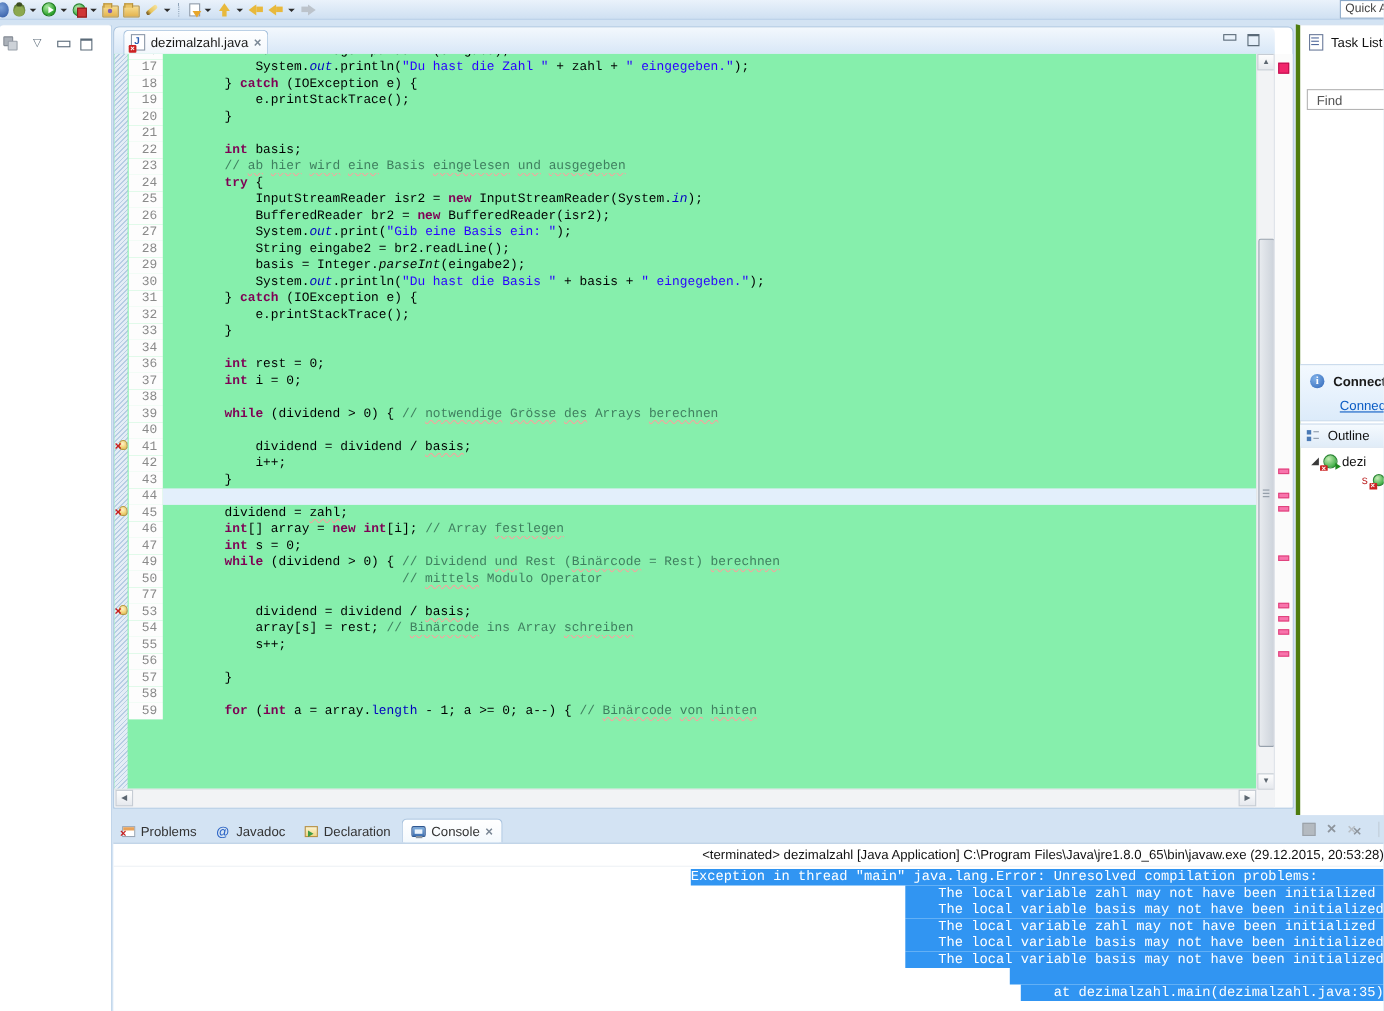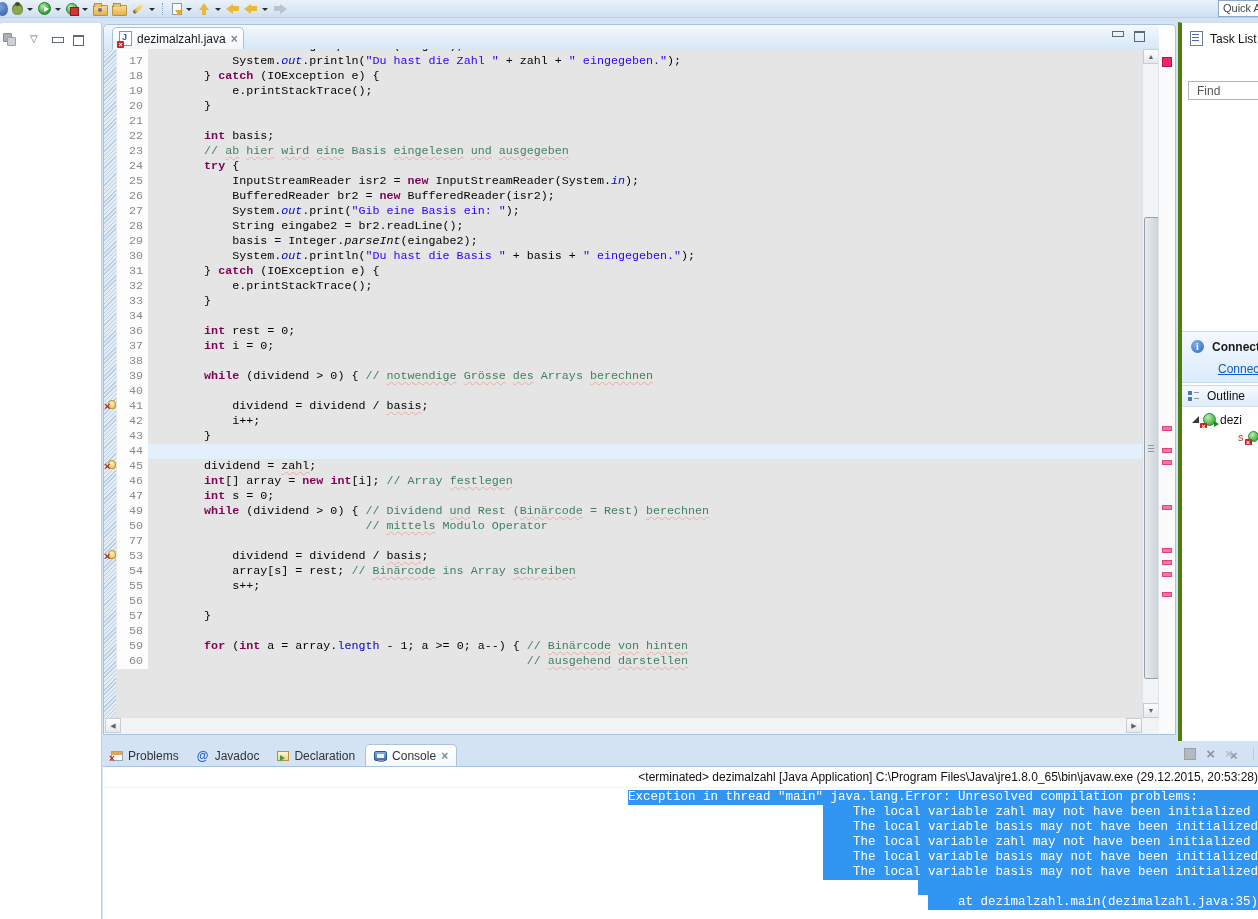--- a/index.html
+++ b/index.html
@@ -53,21 +53,21 @@
   .etab{position:absolute;left:8px;top:2px;height:22px;width:132px;background:linear-gradient(#fff,#f2f7fc);
         border:1px solid #a9c3de;border-bottom:none;border-radius:5px 5px 0 0;
         display:flex;align-items:center;gap:5px;padding:0 6px;box-sizing:border-box;font-size:12px;color:#1a1a1a;}
   .file-java-icon{position:relative;width:11px;height:13px;background:#fff;border:1px solid #8b98a8;flex:0 0 auto;}
   .file-java-icon::before{content:"J";position:absolute;left:2px;top:0px;font-size:9px;font-weight:bold;color:#2a5db0;}
   .file-java-icon::after{content:"×";position:absolute;left:-3px;bottom:-3px;width:7px;height:7px;background:#cc2222;color:#fff;
         font-size:7px;line-height:7px;text-align:center;border-radius:1px;font-weight:bold;}
   .close-icon{color:#7a8795;font-size:12px;font-weight:bold;line-height:10px;}
   .es-btns{position:absolute;right:14px;top:6px;display:flex;gap:10px;}
   
-  .editor-body{position:absolute;left:0;top:24px;right:32px;bottom:16px;overflow:hidden;background:#e5e5e5;padding-left:36px;}
+  .editor-body{position:absolute;left:0;top:24px;right:32px;bottom:16px;overflow:hidden;background:#86efac;padding-left:36px;}
   .hatch{position:absolute;left:0;top:0;bottom:0;width:12px;
          background:repeating-linear-gradient(135deg,#b7cde4 0 1px,#e4edf6 1px 3px);}
   .code-rows{position:absolute;left:0;top:-10px;right:0;}
   .row{display:flex;height:15px;line-height:15px;white-space:pre;
        font-family:"Liberation Mono","DejaVu Sans Mono",monospace;font-size:11.7px;}
   .gut-ico{width:13px;flex:0 0 auto;position:relative;}
   .gut-ico.err::before{content:"";position:absolute;right:1px;top:1px;width:8px;height:9px;border-radius:50% 50% 40% 40%;
        background:radial-gradient(circle at 40% 35%,#fff3c8,#edc95e 75%);border:1px solid #b89a40;box-sizing:border-box;}
   .gut-ico.err::after{content:"×";position:absolute;left:0px;top:4px;font-size:11px;line-height:9px;font-weight:bold;color:#c81e1e;}
   .gut-num{width:26px;flex:0 0 auto;text-align:right;padding-right:5px;color:#8a8a8a;background:#fdfdfd;}
@@ -244,21 +244,20 @@
           <div class="row"><span class="gut-ico"></span><span class="gut-num">49</span><span class="code-text"><span>        </span><span class="k">while</span><span> (dividend &gt; 0) { </span><span class="c">// Dividend </span><span class="c u">und</span><span class="c"> Rest (</span><span class="c u">Binärcode</span><span class="c"> = Rest) </span><span class="c u">berechnen</span></span></div>
           <div class="row"><span class="gut-ico"></span><span class="gut-num">50</span><span class="code-text"><span class="c">                               // </span><span class="c u">mittels</span><span class="c"> Modulo Operator</span></span></div>
           <div class="row"><span class="gut-ico"></span><span class="gut-num">77</span><span class="code-text"></span></div>
           <div class="row"><span class="gut-ico err"></span><span class="gut-num">53</span><span class="code-text"><span>            dividend = dividend / </span><span class="u">basis</span><span>;</span></span></div>
           <div class="row"><span class="gut-ico"></span><span class="gut-num">54</span><span class="code-text"><span>            array[s] = rest; </span><span class="c">// </span><span class="c u">Binärcode</span><span class="c"> ins Array </span><span class="c u">schreiben</span></span></div>
           <div class="row"><span class="gut-ico"></span><span class="gut-num">55</span><span class="code-text"><span>            s++;</span></span></div>
           <div class="row"><span class="gut-ico"></span><span class="gut-num">56</span><span class="code-text"></span></div>
           <div class="row"><span class="gut-ico"></span><span class="gut-num">57</span><span class="code-text"><span>        }</span></span></div>
           <div class="row"><span class="gut-ico"></span><span class="gut-num">58</span><span class="code-text"></span></div>
           <div class="row"><span class="gut-ico"></span><span class="gut-num">59</span><span class="code-text"><span>        </span><span class="k">for</span><span> (</span><span class="k">int</span><span> a = array.</span><span class="f">length</span><span> - 1; a &gt;= 0; a--) { </span><span class="c">// </span><span class="c u">Binärcode</span><span class="c"> </span><span class="c u">von</span><span class="c"> </span><span class="c u">hinten</span></span></div>
-          <div class="row"><span class="gut-ico"></span><span class="gut-num">60</span><span class="code-text"><span class="c">                                                      // </span><span class="c u">ausgehend</span><span class="c"> </span><span class="c u">darstellen</span></span></div>
         </div>
     </div>
 
     <div class="vscroll">
       <div class="sb-btn" style="top:0;">▲</div>
       <div class="vthumb" style="top:168px;height:460px;"></div>
       <div class="sb-btn" style="bottom:0;">▼</div>
     </div>
 
     <div class="overview">

